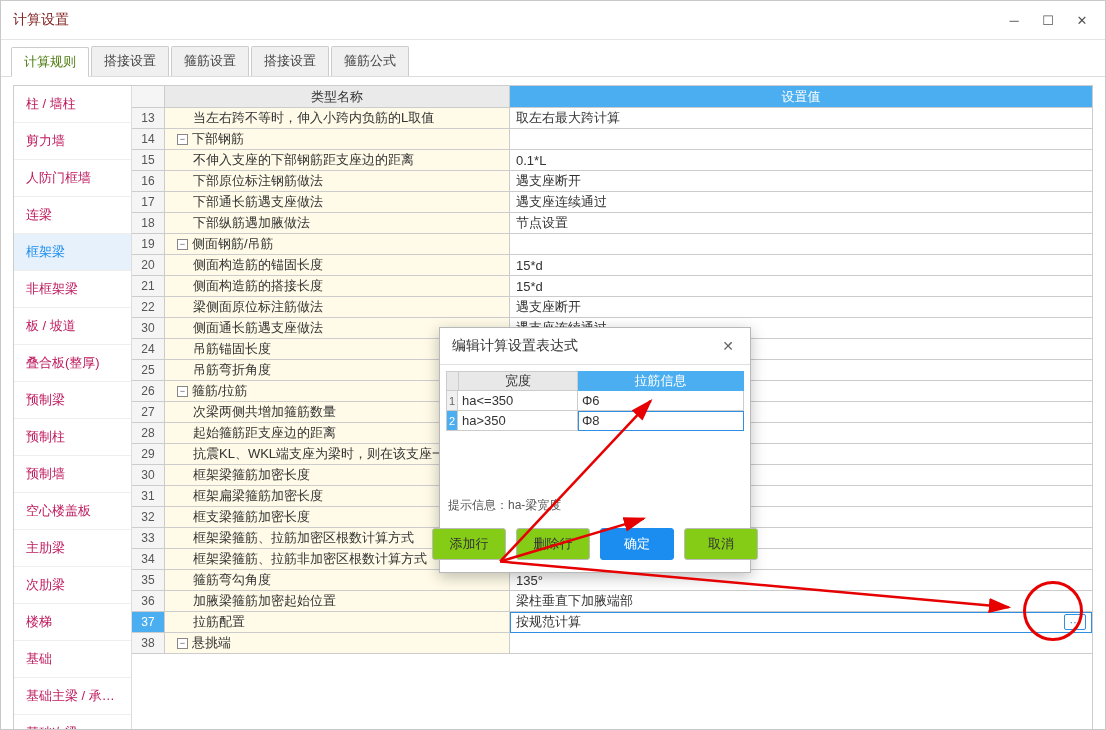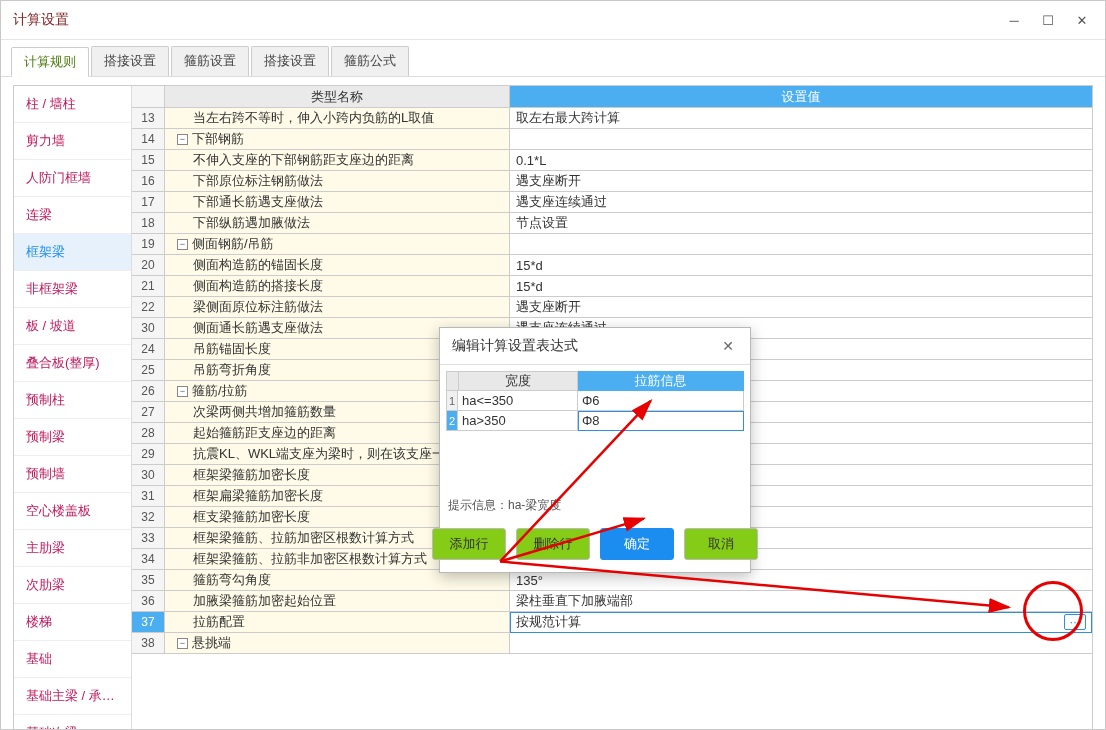--- a/index.html
+++ b/index.html
@@ -93,22 +93,22 @@
       <div class="mainarea">
         <div class="sidebar" id="sidebar">
             <div class="side-item">柱 / 墙柱</div>
             <div class="side-item">剪力墙</div>
             <div class="side-item">人防门框墙</div>
             <div class="side-item">连梁</div>
             <div class="side-item selected">框架梁</div>
             <div class="side-item">非框架梁</div>
             <div class="side-item">板 / 坡道</div>
             <div class="side-item">叠合板(整厚)</div>
+            <div class="side-item">预制梁</div>
             <div class="side-item">预制柱</div>
-            <div class="side-item">预制梁</div>
             <div class="side-item">预制墙</div>
             <div class="side-item">空心楼盖板</div>
             <div class="side-item">主肋梁</div>
             <div class="side-item">次肋梁</div>
             <div class="side-item">楼梯</div>
             <div class="side-item">基础</div>
             <div class="side-item">基础主梁 / 承…</div>
             <div class="side-item">基础次梁</div>
           </div>
         <div class="gridwrap">

